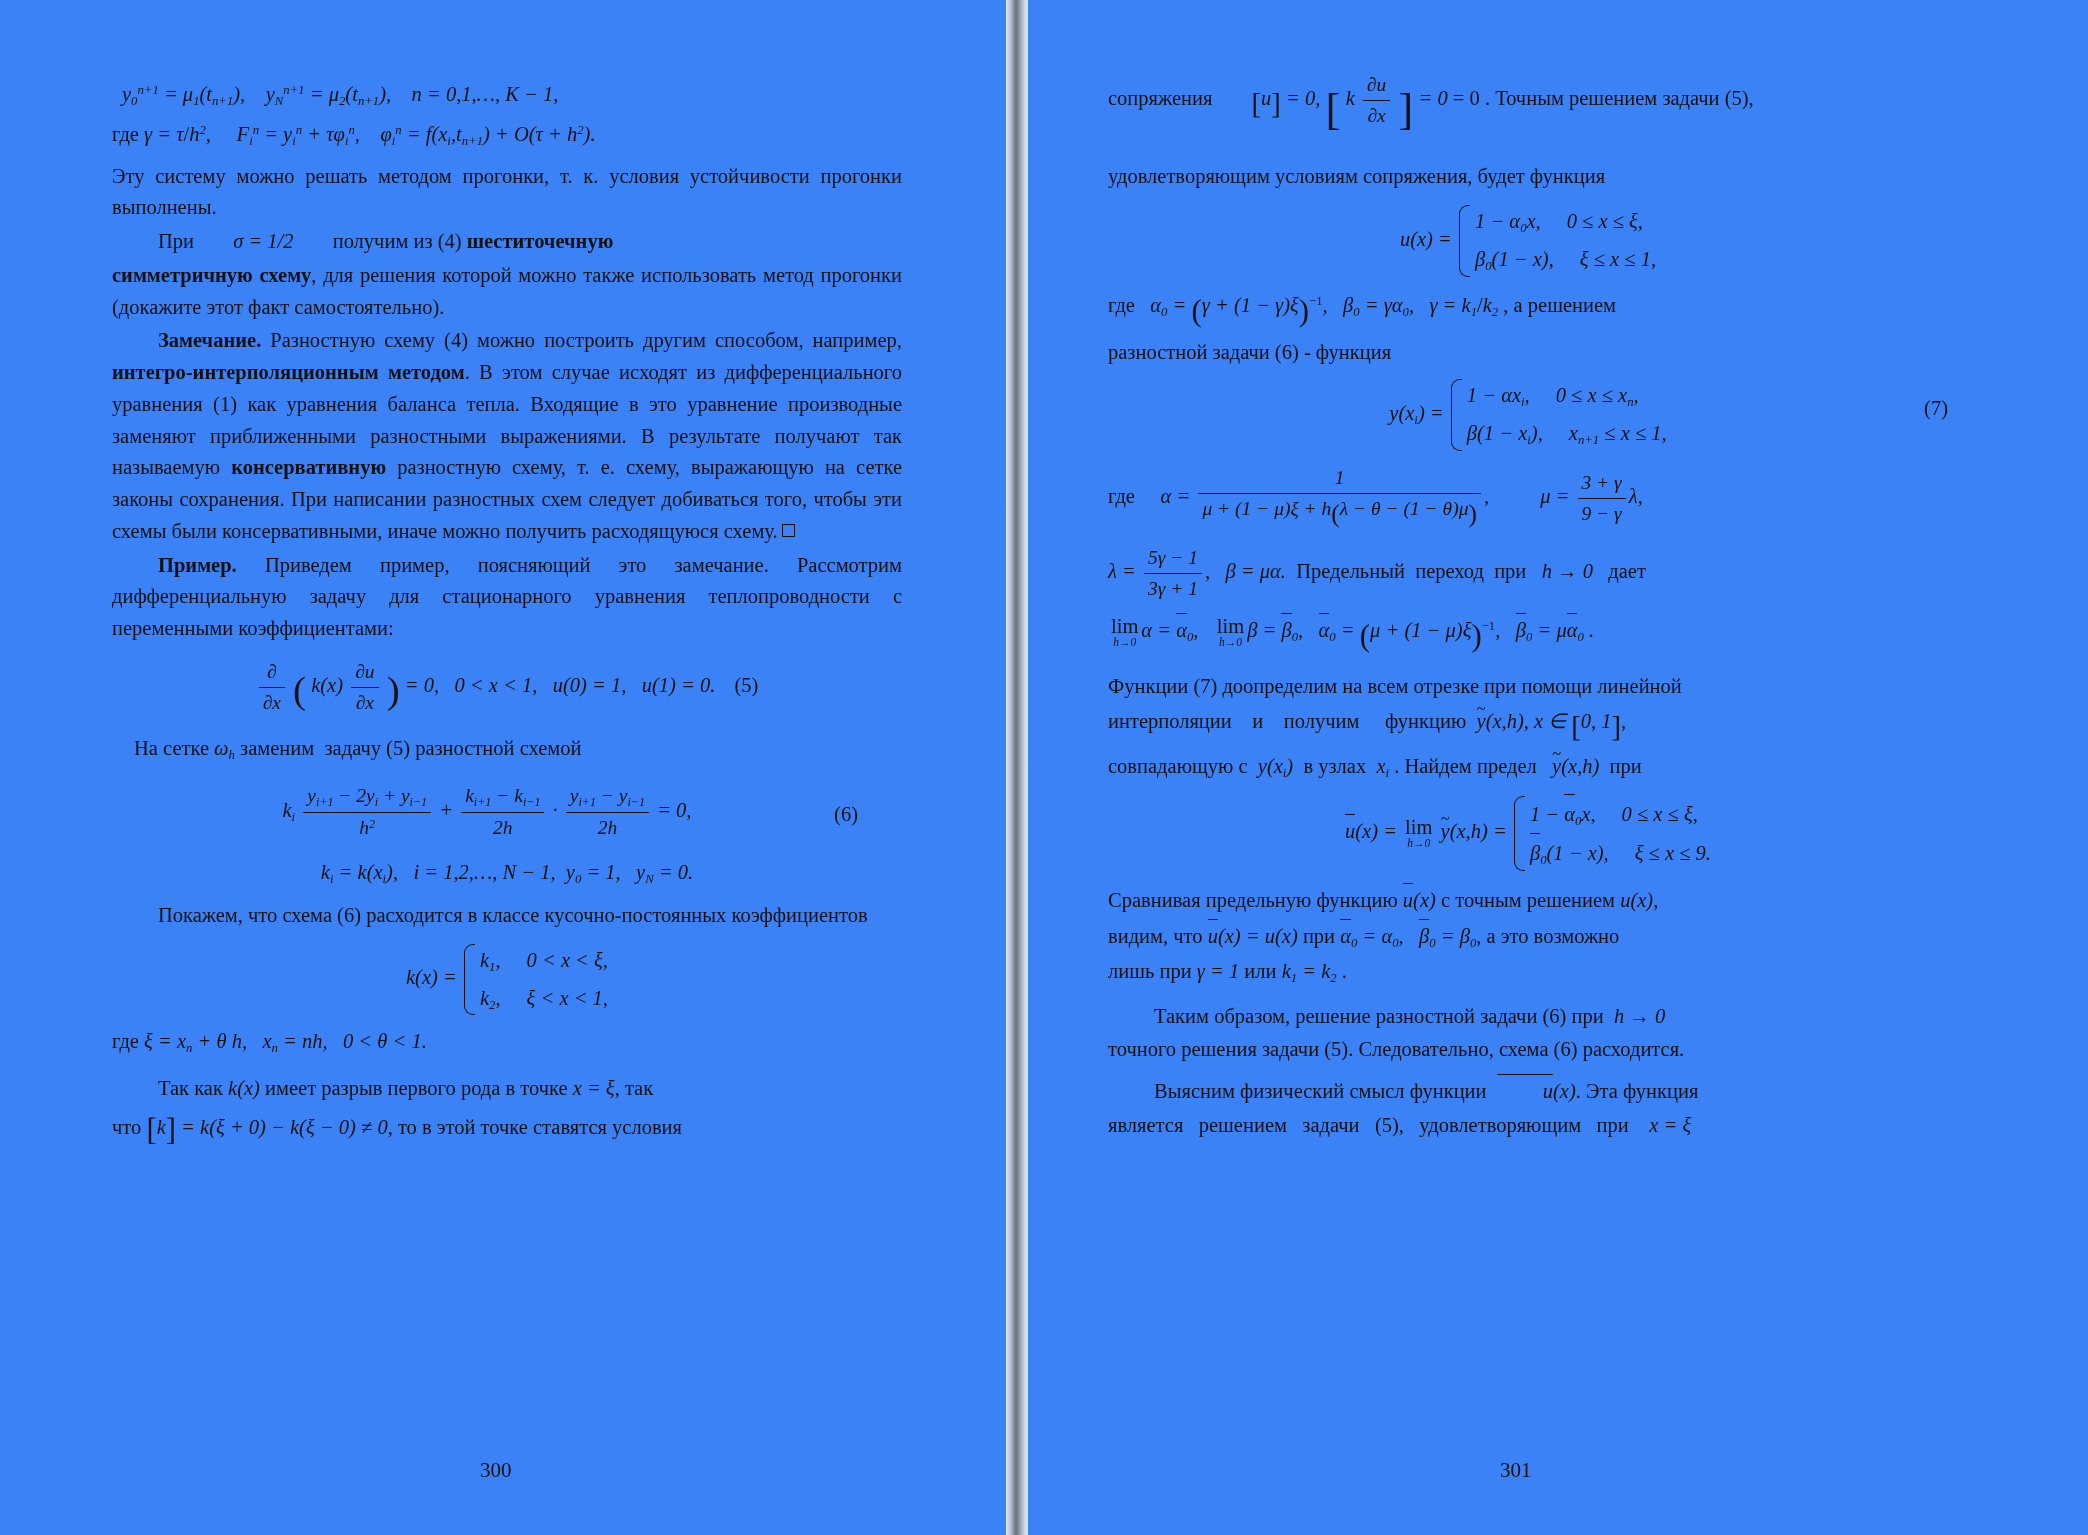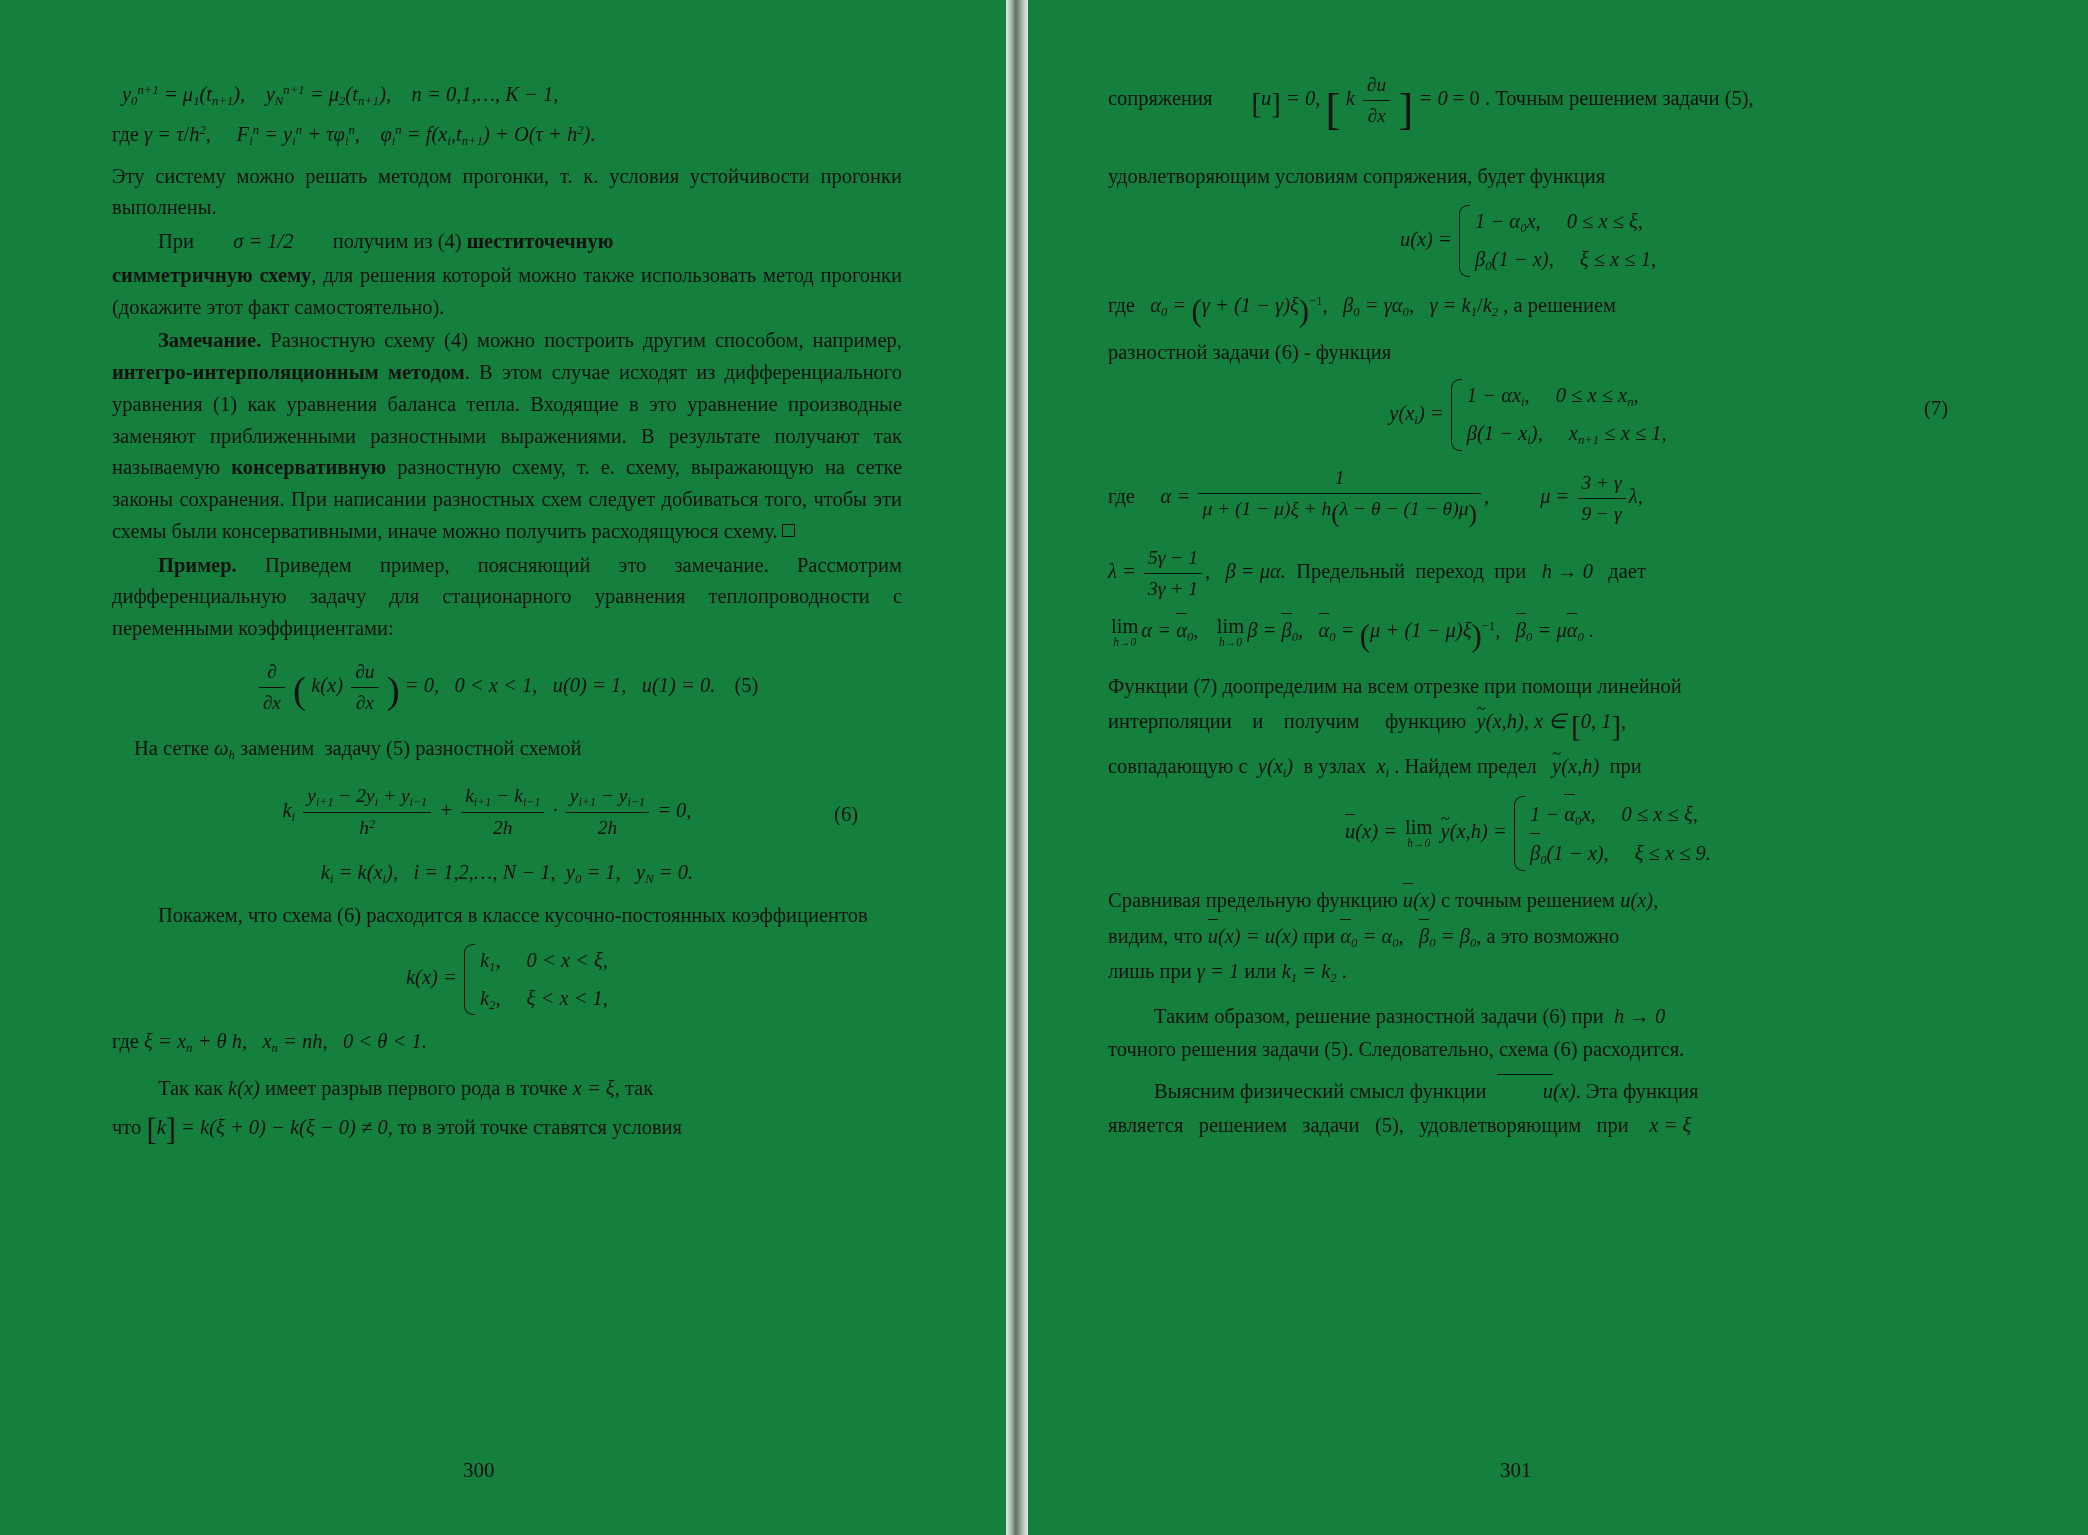--- a/index.html
+++ b/index.html
@@ -11,21 +11,21 @@
     width: 2088px;
     height: 1535px;
     font-family: "Liberation Serif", serif;
     color: #111;
     overflow: hidden;
   }
   .page {
     position: relative;
     width: 2088px;
     height: 1535px;
-    background: #15803d;
+    background: #3b82f6;
   }
   
   .spine {
     position: absolute;
     left: 1006px;
     top: 0;
     width: 22px;
     height: 1535px;
     background: linear-gradient(to right,
         #fdfdfb 0%,
@@ -146,21 +146,21 @@
   .lim .lt { display: block; font-style: normal; line-height: 1; }
   .lim .lb { display: block; font-size: 0.56em; line-height: 1.15; }
 
   .pagenum {
     position: absolute;
     bottom: 52px;
     font-size: 21px;
     font-style: normal;
     font-family: "Liberation Serif", serif;
   }
-  .pagenum.left  { left: 463px; }
+  .pagenum.left  { left: 480px; }
   .pagenum.right { left: 1500px; }
 
   .sq {
     display: inline-block;
     width: 11px;
     height: 11px;
     border: 1.4px solid #111;
     vertical-align: 1px;
     margin-left: 4px;
   }

